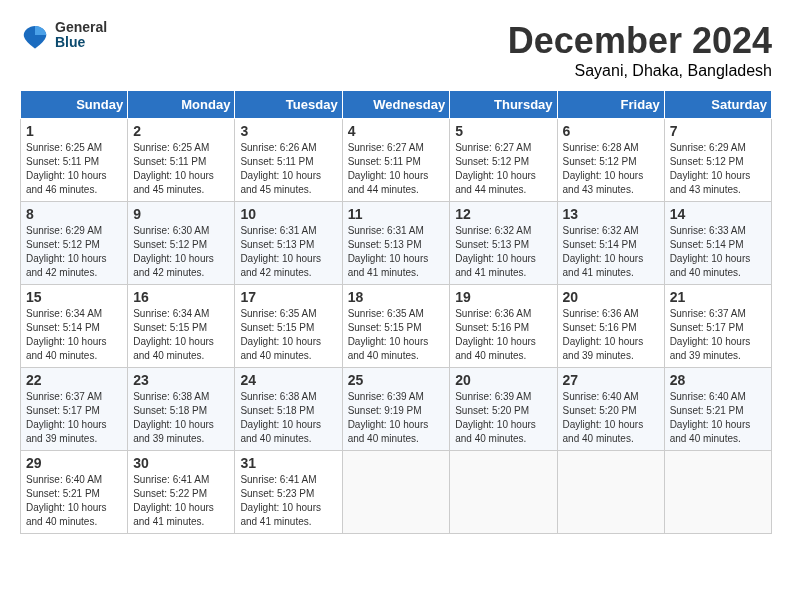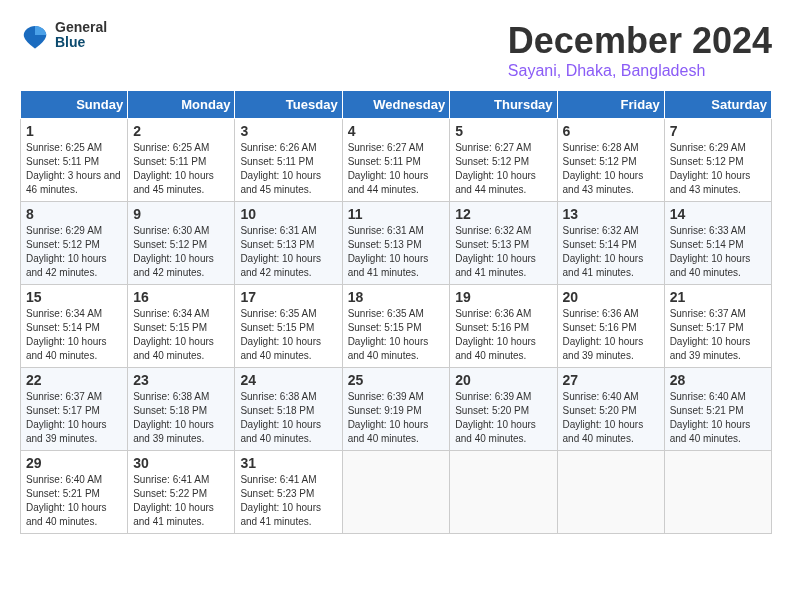--- a/index.html
+++ b/index.html
@@ -28,29 +28,30 @@
       font-weight: bold;
       line-height: 1.1;
     }
     .logo-general { color: #333; }
     .logo-blue { color: #0c4a6e; }
     .logo-icon {
       width: 30px;
       height: 30px;
     }
     .title-block {
+      text-align: right;
     }
     .month-title {
       font-size: 36px;
       font-weight: bold;
       color: #333;
     }
     .location {
       font-size: 16px;
-      color: #8b5cf6;
+      color: #000000;
     }
     .calendar {
       width: 100%;
       border-collapse: collapse;
       font-size: 11px;
     }
     .calendar th {
       background: #2a72c3;
       color: #fff;
       padding: 6px 4px;
@@ -120,21 +121,21 @@
       <th><span>Saturday</span></th>
     </tr>
   </thead>
   <tbody id="calendar-body">
   <tr>
         <td>
         <span class="day-num">1</span>
         <div class="day-info">
           <span>Sunrise: 6:25 AM</span><br>
           <span>Sunset: 5:11 PM</span><br>
-          <span>Daylight: 3 hours and 46 minutes.</span>
+          <span>Daylight: 10 hours and 46 minutes.</span>
         </div>
       </td>
         <td>
         <span class="day-num">2</span>
         <div class="day-info">
           <span>Sunrise: 6:25 AM</span><br>
           <span>Sunset: 5:11 PM</span><br>
           <span>Daylight: 10 hours and 45 minutes.</span>
         </div>
       </td>

